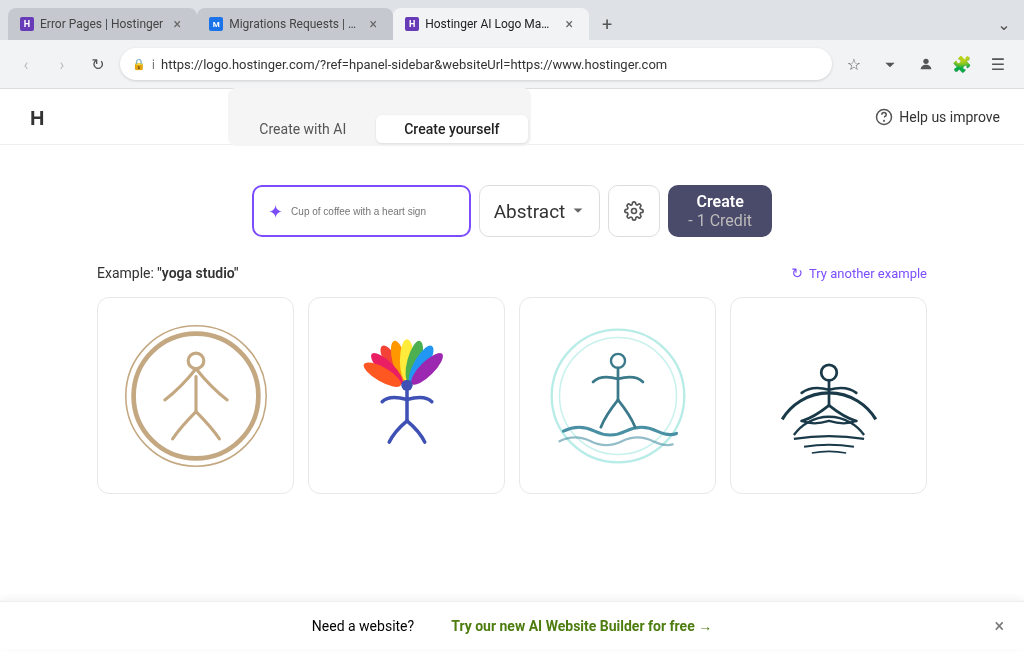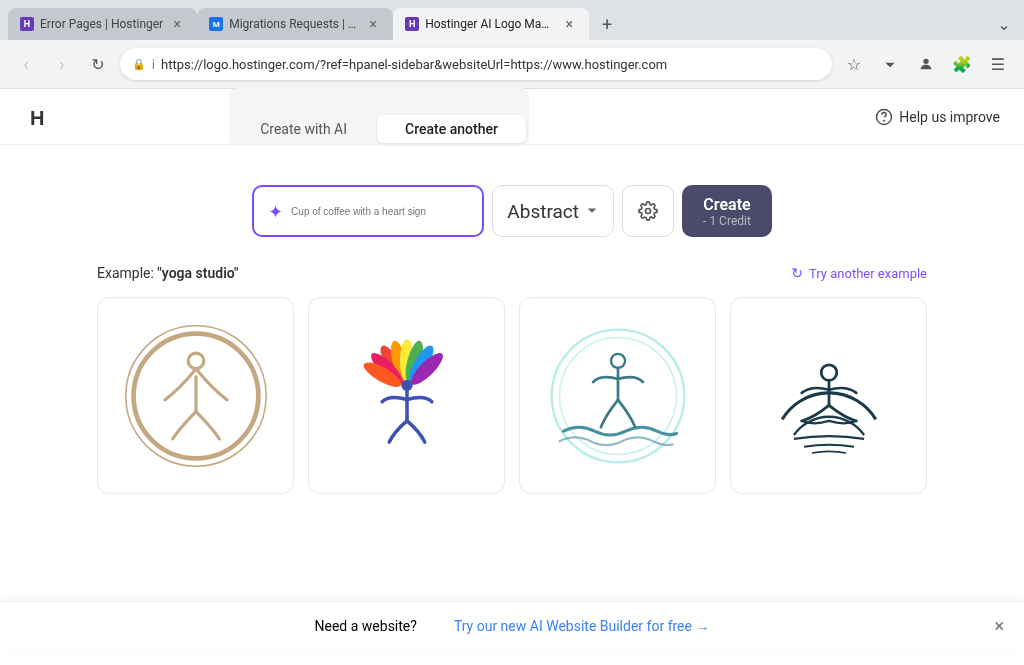--- a/index.html
+++ b/index.html
@@ -39,21 +39,21 @@
     
     .search-row { display: flex; align-items: center; gap: 8px; width: 520px; }
     .search-input-wrap { flex: 1; display: flex; align-items: center; gap: 8px; border: 2px solid #7c4dff; border-radius: 10px; padding: 0 14px; height: 52px; background: #fff; }
     .search-sparkle { color: #7c4dff; font-size: 18px; }
     .search-input { border: none; outline: none; font-size: 10px; color: #999; flex: 1; background: transparent; }
     .style-select { display: flex; align-items: center; gap: 6px; border: 1.5px solid #ddd; border-radius: 10px; padding: 0 14px; height: 52px; font-size: 19px; color: #333; cursor: pointer; background: #fff; min-width: 120px; }
     .style-select svg { width: 14px; height: 14px; color: #666; }
     .settings-btn { width: 52px; height: 52px; display: flex; align-items: center; justify-content: center; border: 1.5px solid #ddd; border-radius: 10px; cursor: pointer; background: #fff; }
     .create-btn { height: 52px; padding: 0 20px; background: #4a4a6a; border-radius: 10px; display: flex; flex-direction: column; align-items: center; justify-content: center; cursor: pointer; min-width: 90px; }
     .create-btn-main { color: #fff; font-size: 16px; font-weight: 600; }
-    .create-btn-sub { color: #bbb; font-size: 12px; }
+    .create-btn-sub { color: #bbb; font-size: 16px; }
 
     
     .credit-info { margin-top: 12px; text-align: center; }
     .credit-text { font-size: 13px; color: #444; }
     .credit-link { color: #7c4dff; text-decoration: none; font-size: 13px; }
     .ai-disclaimer { font-size: 12px; color: #888; margin-top: 4px; }
 
     
     .examples-section { width: 100%; max-width: 830px; margin-top: 28px; }
     .examples-header { display: flex; align-items: center; justify-content: space-between; margin-bottom: 16px; }
@@ -61,21 +61,21 @@
     .example-label strong { font-weight: 600; }
     .try-another { display: flex; align-items: center; gap: 6px; color: #7c4dff; font-size: 13px; cursor: pointer; text-decoration: none; }
     .try-another-icon { font-size: 14px; }
 
     .logos-grid { display: grid; grid-template-columns: repeat(4, 1fr); gap: 14px; }
     .logo-card { border: 1.5px solid #e8e8e8; border-radius: 12px; aspect-ratio: 1; display: flex; align-items: center; justify-content: center; background: #fff; overflow: hidden; }
     .logo-card svg { width: 80%; height: 80%; }
 
     
     .bottom-banner { position: fixed; bottom: 16px; left: 0; right: 0; height: 48px; background: #fff; border-top: 1px solid #eee; display: flex; align-items: center; justify-content: center; gap: 6px; font-size: 14px; box-shadow: 0 -2px 8px rgba(0,0,0,0.06); }
-    .banner-link { color: #3b82f6; text-decoration: none; font-weight: 400; margin-left: 31px; }
+    .banner-link { color: #4d7c0f; text-decoration: none; font-weight: 700; margin-left: 31px; }
     .banner-close { position: absolute; right: 20px; font-size: 18px; color: #777; cursor: pointer; }
 
     
     .fav-h { width: 14px; height: 14px; background: #673ab7; border-radius: 2px; display: inline-flex; align-items: center; justify-content: center; }
     .fav-m { width: 14px; height: 14px; background: #1a73e8; border-radius: 2px; display: inline-flex; align-items: center; justify-content: center; }
   </style>
 </head>
 <body>
 
 <div class="browser-chrome">
@@ -128,21 +128,21 @@
 
 <div class="app-header">
   <div class="logo">
     <svg viewBox="0 0 28 28" fill="none" xmlns="http://www.w3.org/2000/svg">
       <rect width="28" height="28" rx="4" fill="#fff"></rect>
       <text x="4" y="22" font-size="20" font-weight="bold" fill="#333" font-family="Arial">H</text>
     </svg>
   </div>
   <div class="header-tabs">
     <div class="header-tab">Create with AI</div>
-    <div class="header-tab active">Create another</div>
+    <div class="header-tab active">Create yourself</div>
   </div>
   <div class="help-btn">
     <svg width="18" height="18" viewBox="0 0 24 24" fill="none" stroke="#555" stroke-width="2">
       <circle cx="12" cy="12" r="10"></circle>
       <path d="M9 9a3 3 0 0 1 6 0c0 2-3 3-3 3"></path>
       <circle cx="12" cy="17" r="0.5" fill="#555"></circle>
     </svg>
     <span>Help us improve</span>
   </div>
 </div>

